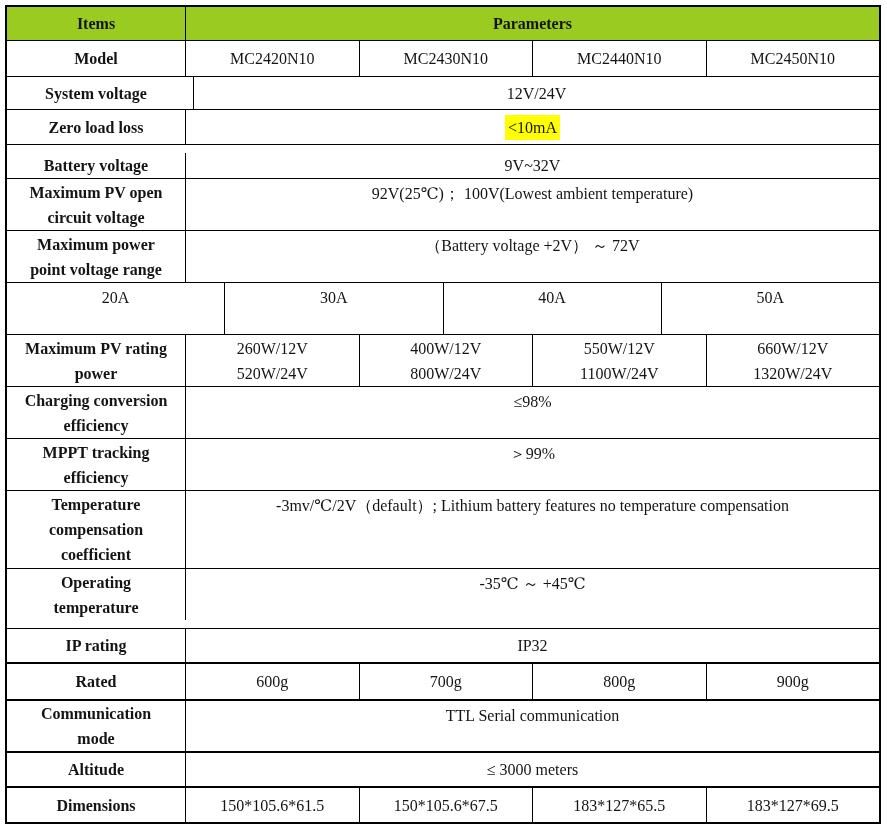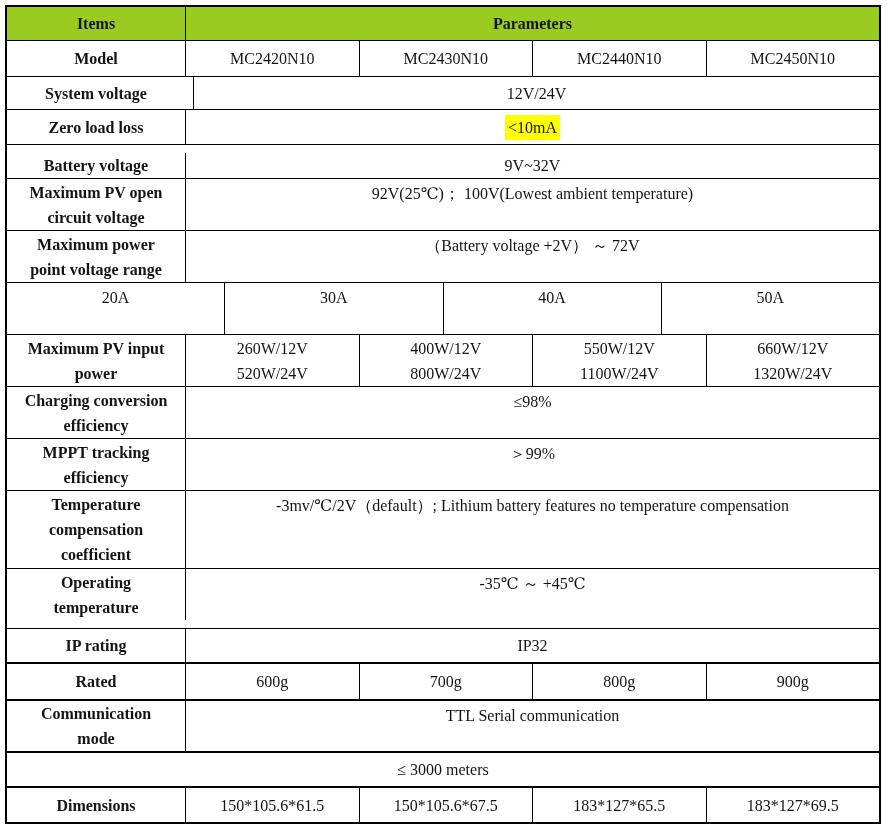--- a/index.html
+++ b/index.html
@@ -122,21 +122,21 @@
     </div>
 
     <div class="tr r6">
       <div class="cell value-cell vtop">20A</div>
       <div class="cell value-cell vtop">30A</div>
       <div class="cell value-cell vtop">40A</div>
       <div class="cell value-cell vtop">50A</div>
     </div>
 
     <div class="tr r7">
-      <div class="cell label-cell">Maximum PV input
+      <div class="cell label-cell">Maximum PV rating
 power</div>
       <div class="cell value-cell">260W/12V
 520W/24V</div>
       <div class="cell value-cell">400W/12V
 800W/24V</div>
       <div class="cell value-cell">550W/12V
 1100W/24V</div>
       <div class="cell value-cell">660W/12V
 1320W/24V</div>
     </div>
@@ -179,20 +179,21 @@
       <div class="cell value-cell">900g</div>
     </div>
 
     <div class="tr r14">
       <div class="cell label-cell">Communication
 mode</div>
       <div class="cell value-cell vtop">TTL Serial communication</div>
     </div>
 
     <div class="tr r15">
+      <div class="cell label-cell">Altitude</div>
       <div class="cell value-cell">≤ 3000 meters</div>
     </div>
 
     <div class="tr r16">
       <div class="cell label-cell">Dimensions</div>
       <div class="cell value-cell">150*105.6*61.5</div>
       <div class="cell value-cell">150*105.6*67.5</div>
       <div class="cell value-cell">183*127*65.5</div>
       <div class="cell value-cell">183*127*69.5</div>
     </div>

